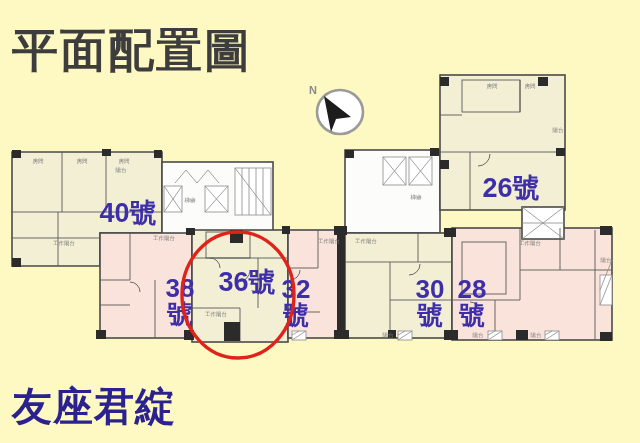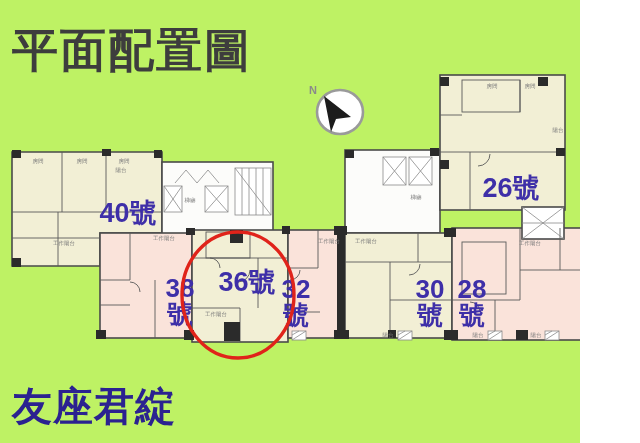--- a/index.html
+++ b/index.html
@@ -1,16 +1,16 @@
 <!DOCTYPE html>
 <html><head>
 <meta charset="utf-8">
 <style>
   html,body{margin:0;padding:0;background:#ffffff;}
-  .stage{position:relative;width:580px;height:443px;background:#bef264;overflow:hidden;
+  .stage{position:relative;width:640px;height:443px;background:#fef9c3;overflow:hidden;
          font-family:"Liberation Sans", sans-serif;}
   svg{display:block;}
   .title-text{font-size:46px;font-weight:bold;fill:#3d3d3d;letter-spacing:2px;}
   .brand-text{font-size:40px;font-weight:bold;fill:#2b2290;letter-spacing:1px;}
   .unit-label{font-size:27px;font-weight:bold;fill:#3e2fa8;text-anchor:middle;}
   .unit-label-sm{font-size:26px;font-weight:bold;fill:#3e2fa8;text-anchor:middle;}
   .rl{font-size:5.5px;fill:#7a7a7a;text-anchor:middle;}
   .wall{stroke:#4a4a4a;stroke-width:1.6;}
   .iwall{stroke:#5a5a5a;stroke-width:0.9;fill:none;}
   .post{fill:#2b2b2b;}

